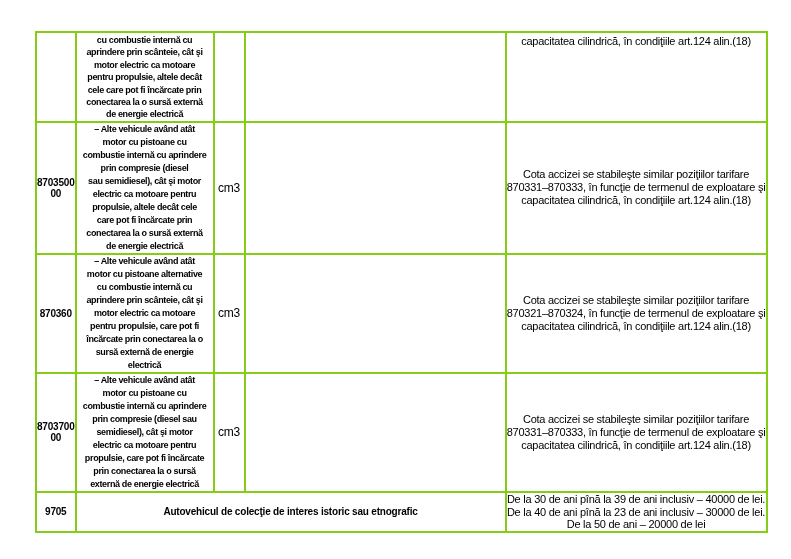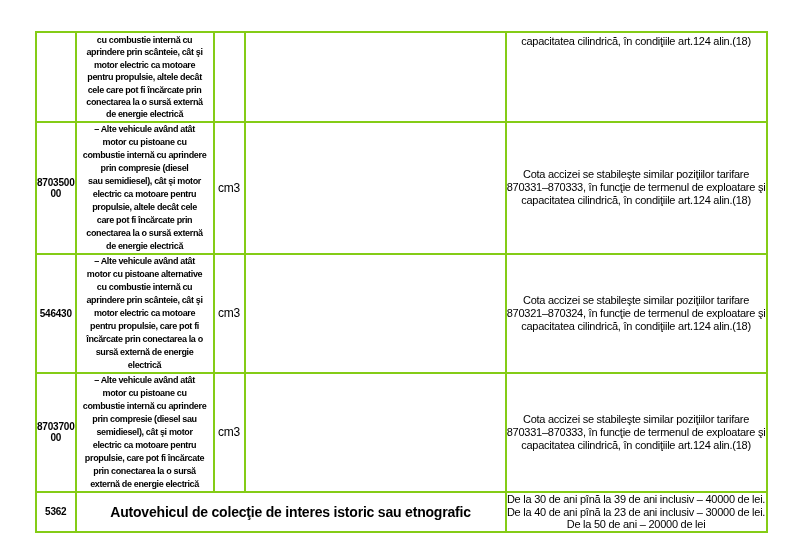--- a/index.html
+++ b/index.html
@@ -54,21 +54,21 @@
   }
   .rate {
     font-size: 11px;
     line-height: 13px;
     letter-spacing: -0.25px;
     white-space: pre-line;
   }
   tr.r1 .rate { padding-top: 2px; }
   .merged-desc {
     font-weight: bold;
-    font-size: 14px;
+    font-size: 10px;
     letter-spacing: -0.2px;
   }
   tr.r5 .rate { line-height: 12.5px; }
 </style>
 </head>
 <body>
 
 <div class="page">
   <table class="tariff">
     <colgroup>
@@ -105,21 +105,21 @@
 care pot fi încărcate prin
 conectarea la o sursă externă
 de energie electrică</td>
       <td class="unit">cm3</td>
       <td></td>
       <td class="rate">Cota accizei se stabileşte similar poziţiilor tarifare
 870331–870333, în funcţie de termenul de exploatare şi
 capacitatea cilindrică, în condiţiile art.124 alin.(18)</td>
     </tr>
     <tr class="r3" style="height:117px">
-      <td class="code">546430</td>
+      <td class="code">870360</td>
       <td class="desc">– Alte vehicule având atât
 motor cu pistoane alternative
 cu combustie internă cu
 aprindere prin scânteie, cât şi
 motor electric ca motoare
 pentru propulsie, care pot fi
 încărcate prin conectarea la o
 sursă externă de energie
 electrică</td>
       <td class="unit">cm3</td>
@@ -140,21 +140,21 @@
 propulsie, care pot fi încărcate
 prin conectarea la o sursă
 externă de energie electrică</td>
       <td class="unit">cm3</td>
       <td></td>
       <td class="rate">Cota accizei se stabileşte similar poziţiilor tarifare
 870331–870333, în funcţie de termenul de exploatare şi
 capacitatea cilindrică, în condiţiile art.124 alin.(18)</td>
     </tr>
     <tr class="r5" style="height:40px">
-      <td class="code">5362</td>
+      <td class="code">9705</td>
       <td class="merged-desc" colspan="3">Autovehicul de colecţie de interes istoric sau etnografic</td>
       <td class="rate">De la 30 de ani pînă la 39 de ani inclusiv – 40000 de lei.
 De la 40 de ani pînă la 23 de ani inclusiv – 30000 de lei.
 De la 50 de ani – 20000 de lei</td>
     </tr>
   </tbody>
     </table>
 </div>
 
 </body></html>

